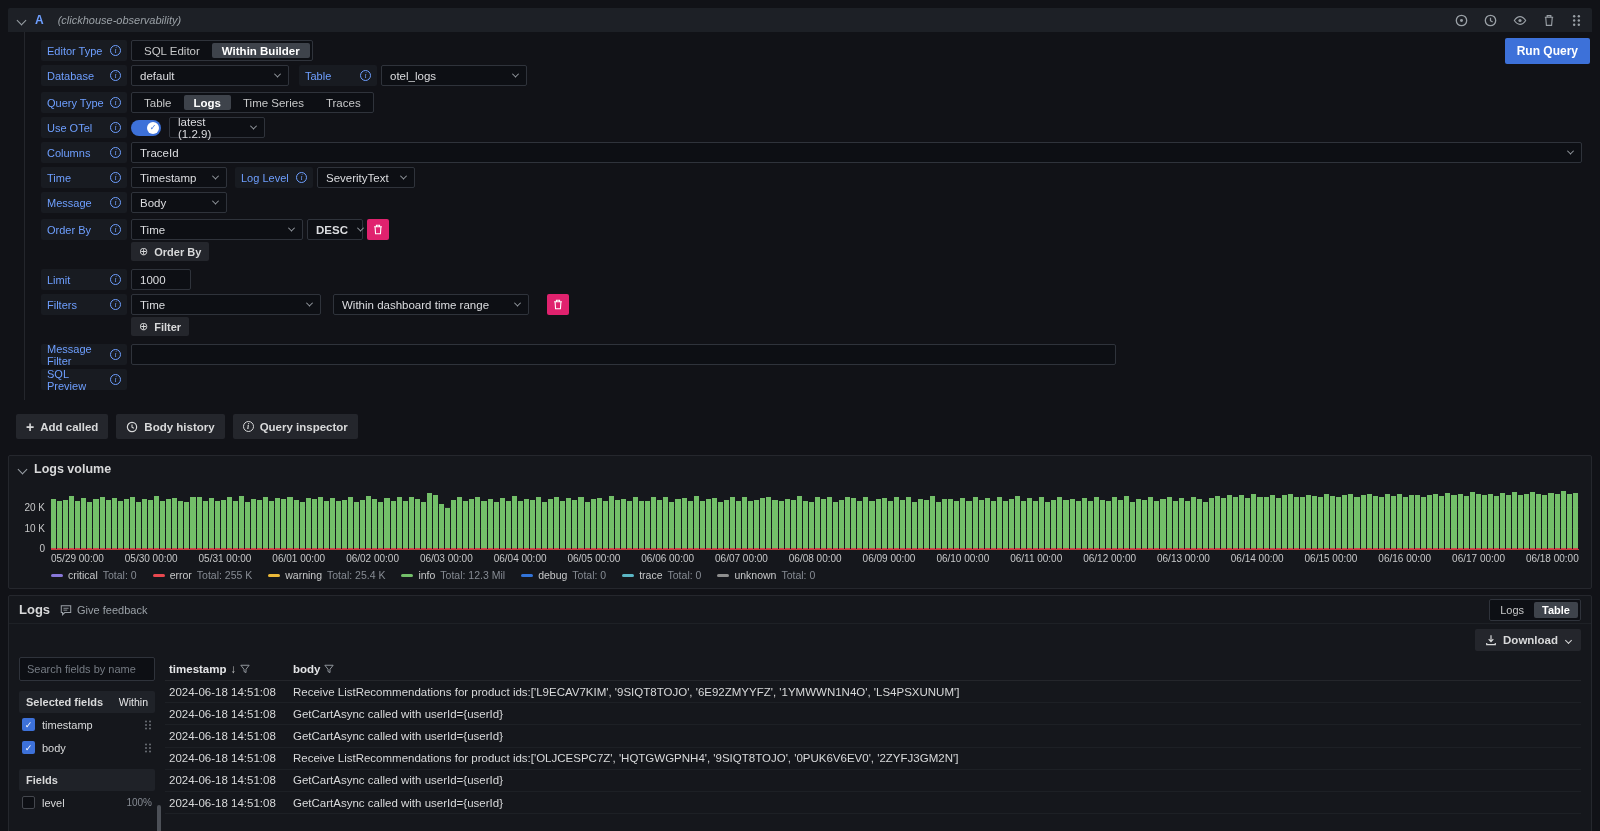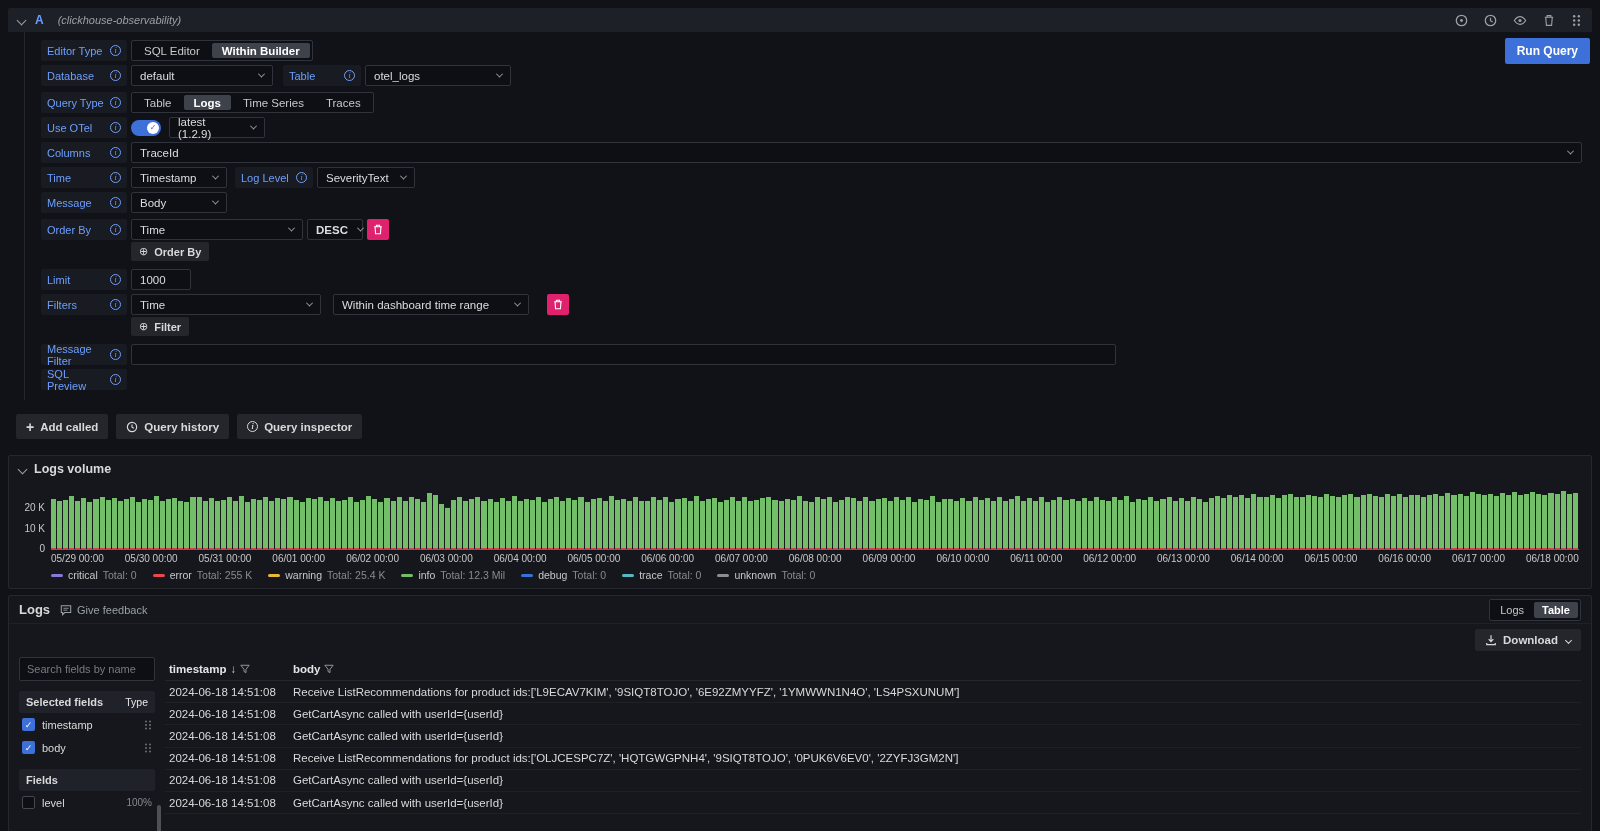--- a/index.html
+++ b/index.html
@@ -178,21 +178,21 @@
           <div class="tab">SQL Editor</div>
           <div class="tab active">Within Builder</div>
         </div>
       </div>
 
       <div class="qrow">
         <div class="flabel">
           <span>Database</span>
             <span class="info-i">i</span>
         </div>
-        <div class="select" style="width:142px">
+        <div class="select" style="width:158px">
           <span>default</span>
             <span class="caret"></span>
         </div>
         <div class="flabel auto" style="margin-left:6px">
           <span>Table</span>
             <span class="info-i">i</span>
         </div>
         <div class="select" style="width:146px">
           <span>otel_logs</span>
             <span class="caret"></span>
@@ -356,21 +356,21 @@
   <div class="qfooter">
     <div class="btn-dark">
       <span style="font-size:14px;line-height:10px">+</span>
       <span>Add called</span>
     </div>
     <div class="btn-dark">
       <svg class="ico" width="12" height="12" viewBox="0 0 14 14">
           <circle cx="7" cy="7" r="5.4" fill="none" stroke="#d8d9da" stroke-width="1.4"></circle>
           <path d="M7 4v3.2l2.2 1.3" stroke="#d8d9da" stroke-width="1.3" fill="none"></path>
         </svg>
-      <span>Query history</span>
+      <span>Body history</span>
     </div>
     <div class="btn-dark">
       <span class="info-i" style="border-color:#d8d9da;color:#d8d9da">i</span>
       <span>Query inspector</span>
     </div>
   </div>
 
   <div class="panel">
     <div class="panel-head">
       <span class="chev"></span>
@@ -728,21 +728,21 @@
         <span style="font-weight:700">Download</span>
         <span class="caret" style="width:5px;height:5px;border-right:1.3px solid #d8d9da;border-bottom:1.3px solid #d8d9da;transform:rotate(45deg);margin-left:2px"></span>
       </div>
     </div>
     <div class="logs-content">
 
       <div class="sidebar">
         <input class="search-input" placeholder="Search fields by name" style="">
         <div class="sec-head">
           <span>Selected fields</span>
-          <span class="reset-link">Type</span>
+          <span class="reset-link">Within</span>
         </div>
         <div class="field-row">
           <span class="cbox on">✓</span>
           <span>timestamp</span>
           <span class="grip6">
               <svg class="ico" width="8" height="10" viewBox="0 0 8 10">
                 <g fill="#6c7077">
                   <circle cx="2" cy="1.5" r="1"></circle>
                   <circle cx="6" cy="1.5" r="1"></circle>
                   <circle cx="2" cy="5" r="1"></circle>

